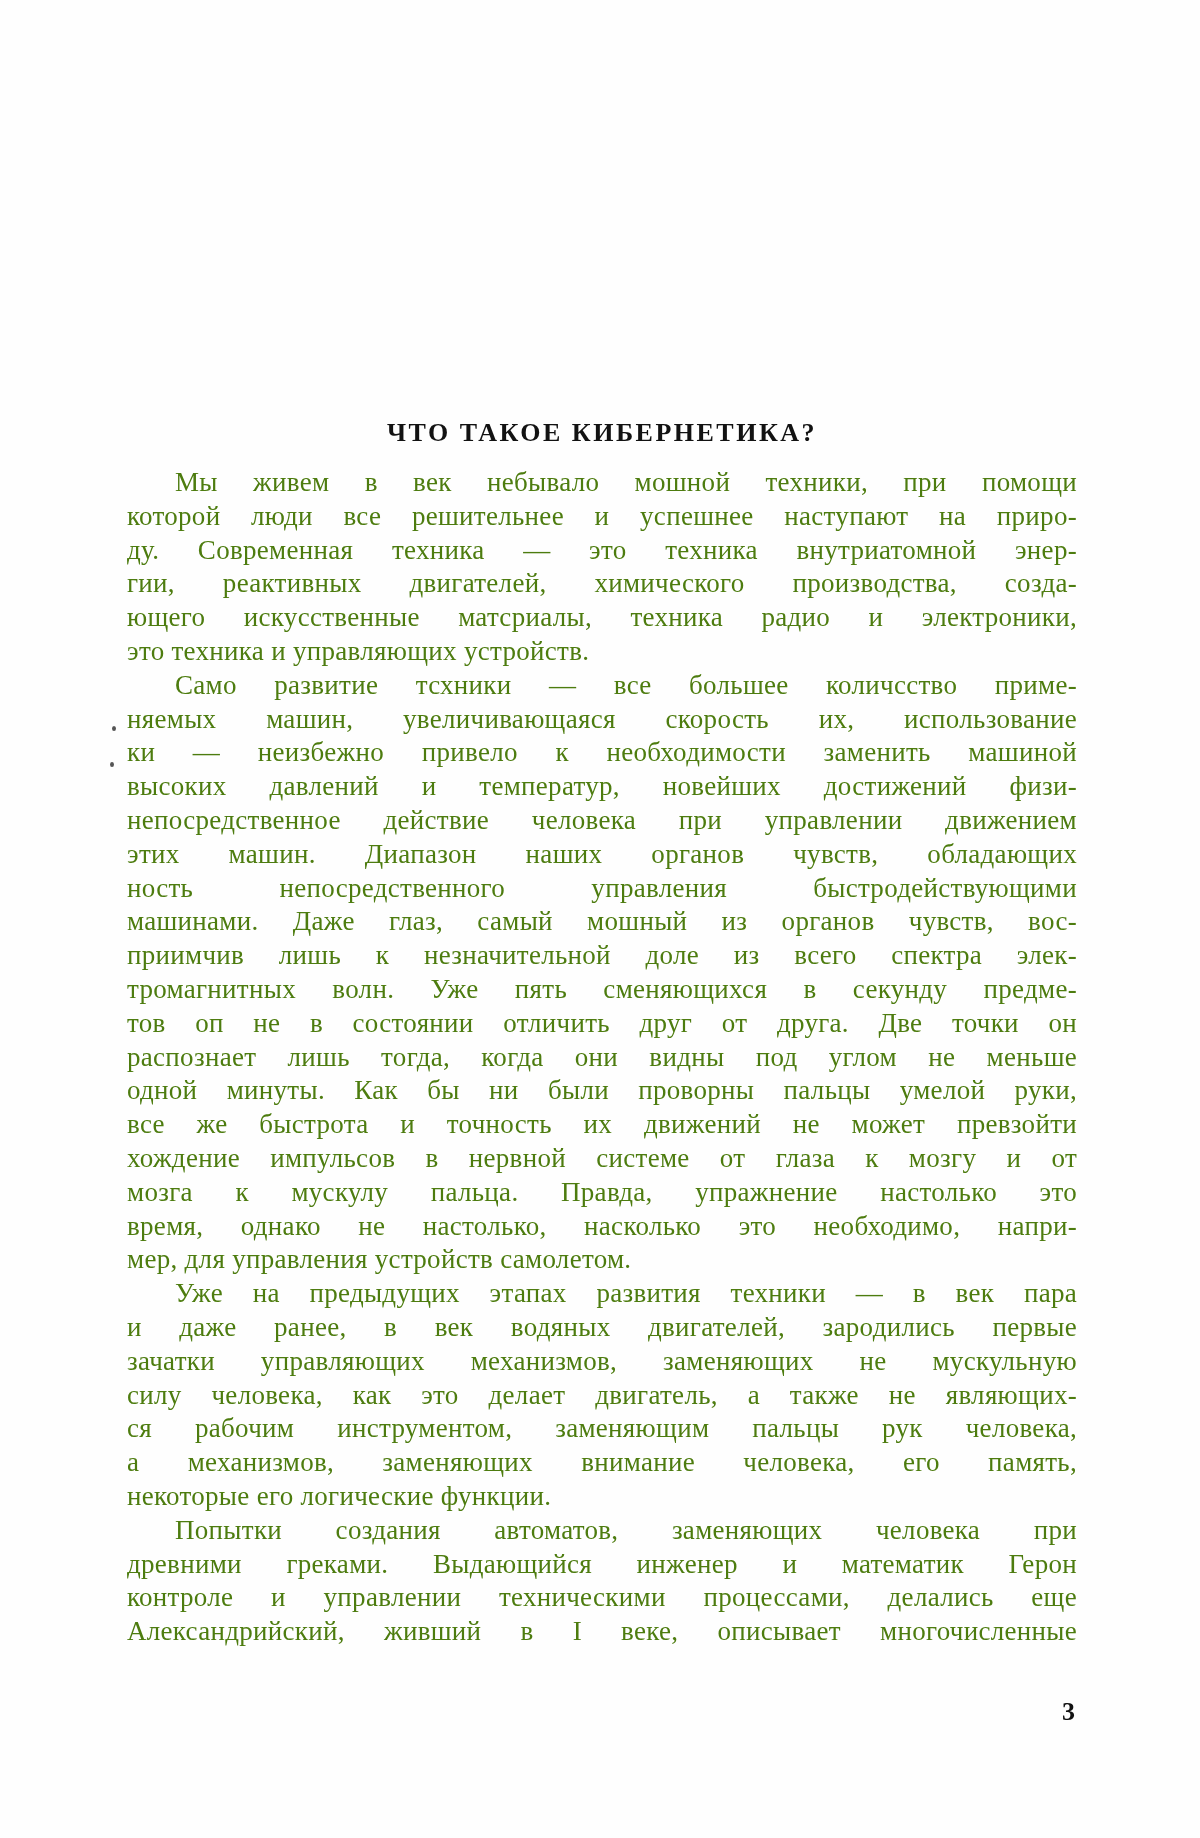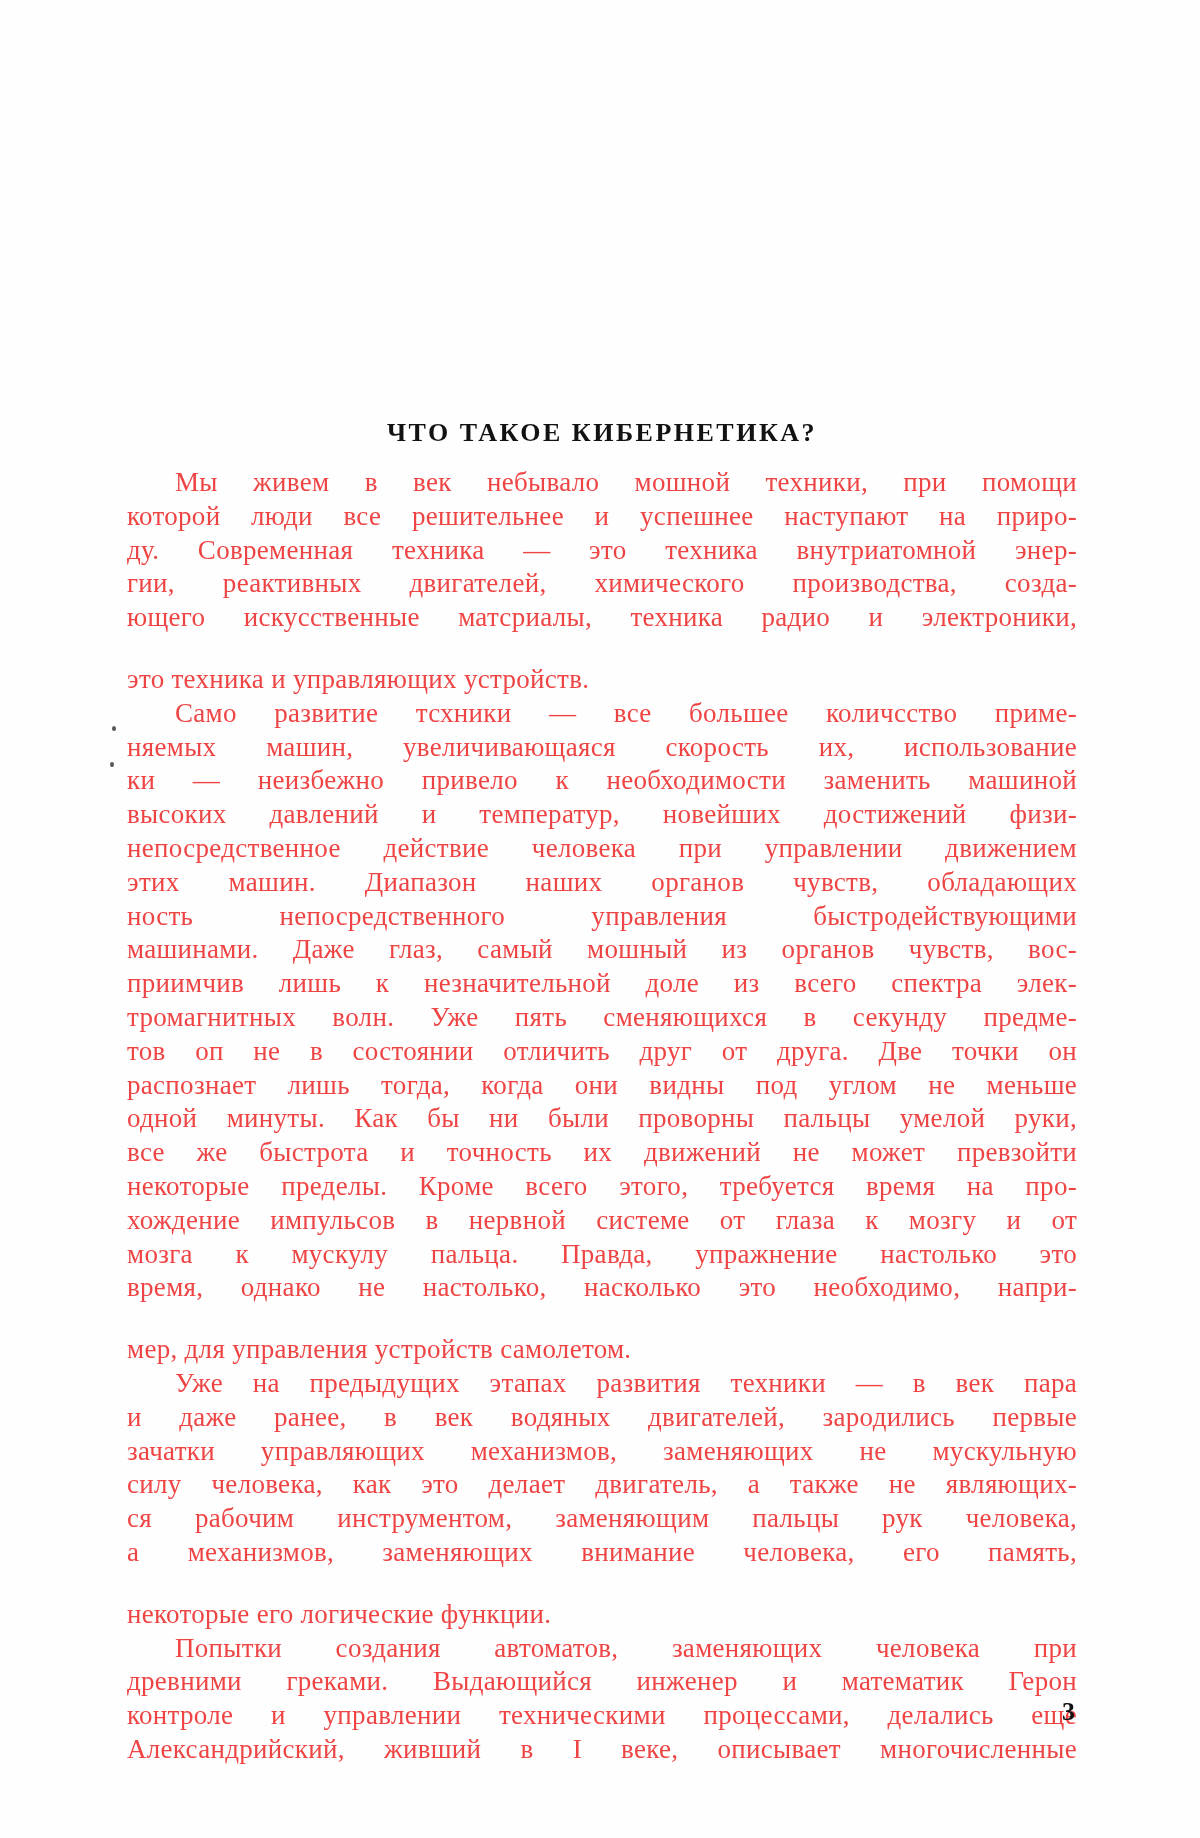--- a/index.html
+++ b/index.html
@@ -31,24 +31,24 @@
   }
   .para { margin:0; padding:0; }
   .ln {
     font-size:27px;
     line-height:33.8px;
     letter-spacing:0.3px;
     text-align:justify;
     text-align-last:justify;
     text-justify:inter-word;
     white-space:normal;
-    color:#ef4444;
+    color:#4d7c0f;
   }
   .ln.first { text-indent:48px; }
-  .ln.endleft { text-align-last:left;margin-top:28px; }
+  .ln.endleft { text-align-last:left; }
   .pagenum {
     position:absolute;
     left:1062px; top:1697px;
     font-size:26px;
     font-weight:bold;
     color:#121212;
   }
   .speck {
     position:absolute;
     width:4px; height:5px;
@@ -85,21 +85,20 @@
       <div class="ln">непосредственное действие человека при управлении движением</div>
       <div class="ln">этих машин. Диапазон наших органов чувств, обладающих</div>
       <div class="ln">ность непосредственного управления быстродействующими</div>
       <div class="ln">машинами. Даже глаз, самый мошный из органов чувств, вос-</div>
       <div class="ln">приимчив лишь к незначительной доле из всего спектра элек-</div>
       <div class="ln">тромагнитных волн. Уже пять сменяющихся в секунду предме-</div>
       <div class="ln">тов оп не в состоянии отличить друг от друга. Две точки он</div>
       <div class="ln">распознает лишь тогда, когда они видны под углом не меньше</div>
       <div class="ln">одной минуты. Как бы ни были проворны пальцы умелой руки,</div>
       <div class="ln">все же быстрота и точность их движений не может превзойти</div>
-      <div class="ln">некоторые пределы. Кроме всего этого, требуется время на про-</div>
       <div class="ln">хождение импульсов в нервной системе от глаза к мозгу и от</div>
       <div class="ln">мозга к мускулу пальца. Правда, упражнение настолько это</div>
       <div class="ln">время, однако не настолько, насколько это необходимо, напри-</div>
       <div class="ln endleft">мер, для управления устройств самолетом.</div>
     </div>
 
     <div class="para">
       <div class="ln first">Уже на предыдущих этапах развития техники — в век пара</div>
       <div class="ln">и даже ранее, в век водяных двигателей, зародились первые</div>
       <div class="ln">зачатки управляющих механизмов, заменяющих не мускульную</div>

